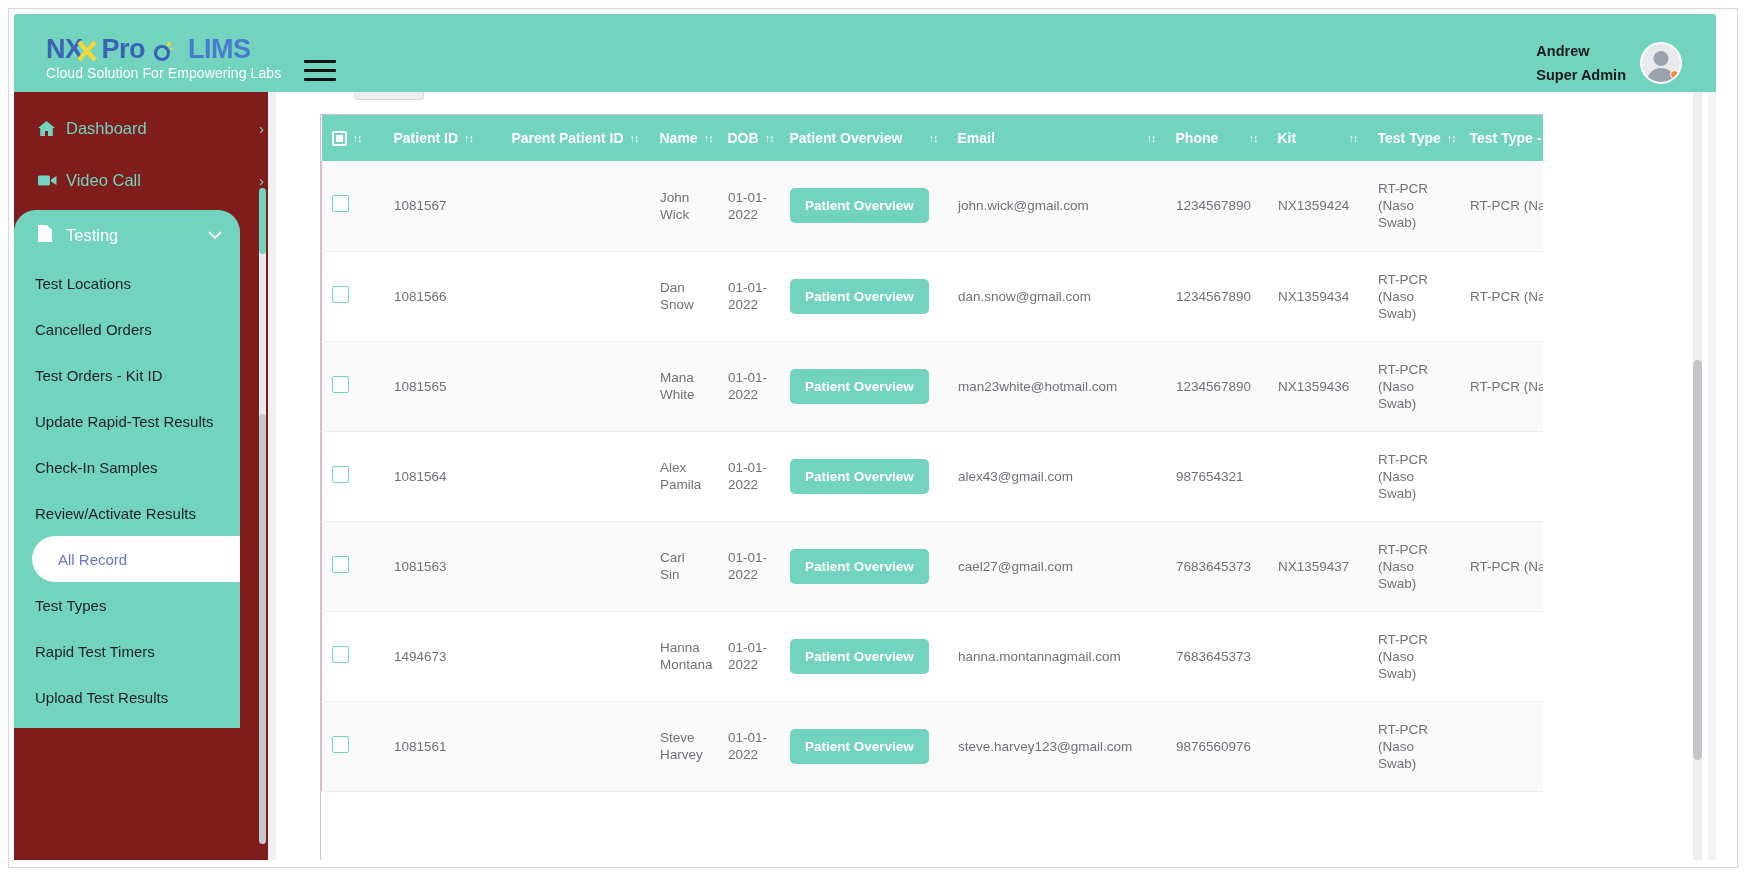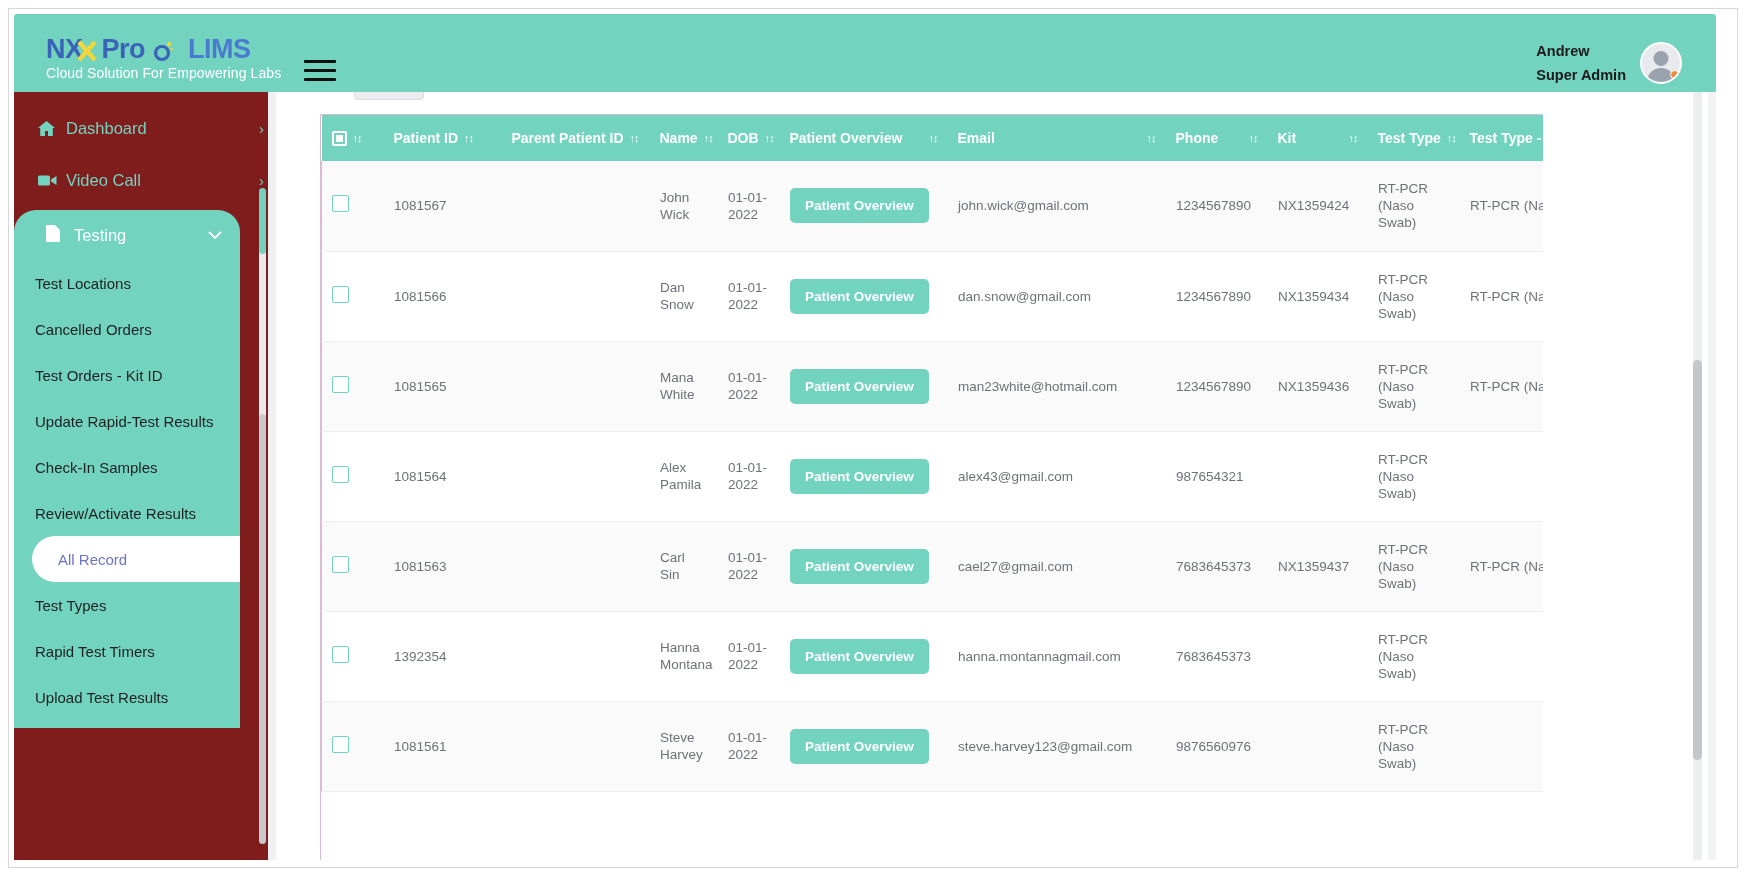--- a/index.html
+++ b/index.html
@@ -114,21 +114,21 @@
   .group {
     position: relative;
     background: #72d3bf;
     border-radius: 22px 22px 0 0;
     margin-top: 4px;
     padding-bottom: 8px;
     width: 226px;
   }
   .group-head {
     display: flex; align-items: center;
-    height: 50px; padding: 0 18px 0 32px; cursor: pointer;
+    height: 50px; padding: 0 18px 0 24px; cursor: pointer;
   }
   .group-head .nico { width: 26px; flex: none; color: #ffffff; font-size: 15px; }
   .group-head .nlabel {
     flex: 1; font-size: 16.5px; color: #ffffff; padding-left: 2px;
   }
   .group-head .chev-d {
     color: #ffffff; font-size: 13px;
   }
   .sub-item {
     display: flex; align-items: center;
@@ -559,21 +559,21 @@
             <td><button class="btn-overview">Patient Overview</button></td>
             <td>cael27@gmail.com</td>
             <td>7683645373</td>
             <td>NX1359437</td>
             <td class="wrapcell">RT-PCR (Naso Swab)</td>
             <td class="wrapcell">RT-PCR (Naso Swab) -</td>
           </tr>
 
           <tr class="even">
             <td><span class="rowcheck"></span></td>
-            <td>1392354</td>
+            <td>1494673</td>
             <td></td>
             <td class="wrapcell">Hanna Montana</td>
             <td class="wrapcell">01-01-2022</td>
             <td><button class="btn-overview">Patient Overview</button></td>
             <td>hanna.montannagmail.com</td>
             <td>7683645373</td>
             <td></td>
             <td class="wrapcell">RT-PCR (Naso Swab)</td>
             <td class="wrapcell"></td>
           </tr>

